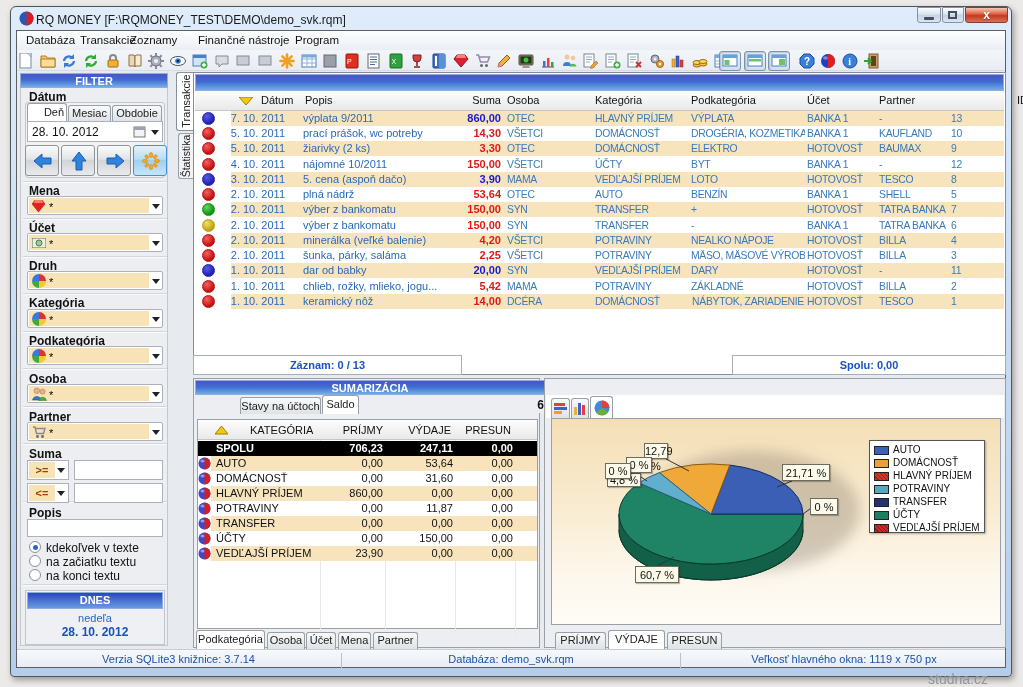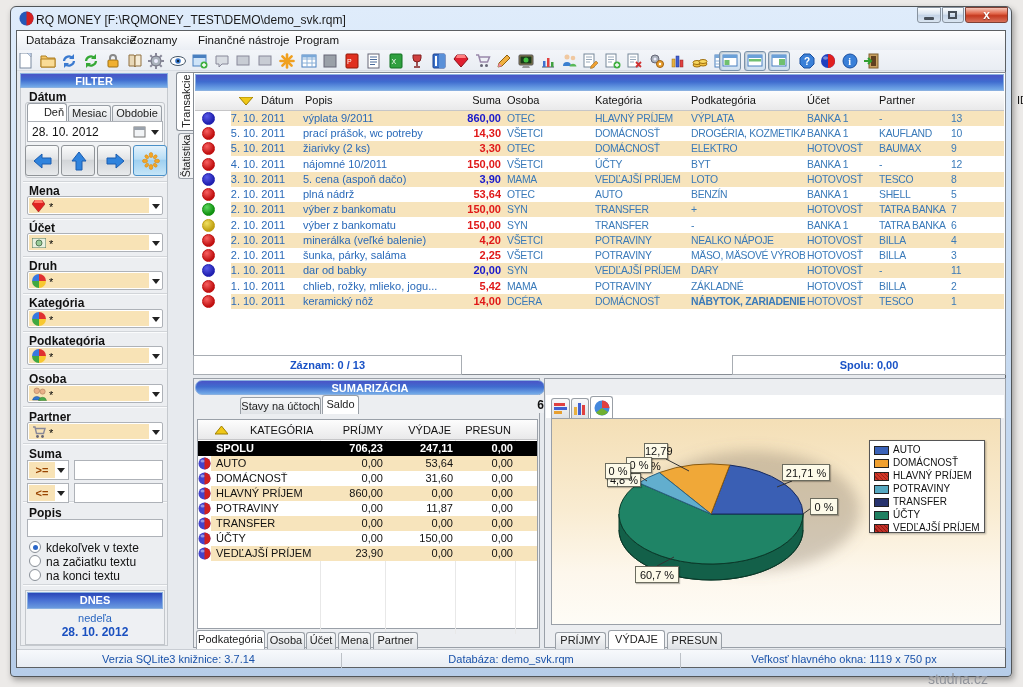--- a/index.html
+++ b/index.html
@@ -603,35 +603,35 @@
 <div class="cell s" style="left:756px;width:24px;text-align:right;text-align:left;color:#3a7ab9;">2</div>
 </div>
 <div class="ab" style="left:0;top:183px;width:809px;height:15px;">
 <div class="ab" style="left:36px;top:0;width:773px;height:15px;background:#f7e4bc;"></div>
 <div class="ball" style="left:7px;top:1px;background:radial-gradient(circle at 35% 30%,#f86060,#c01010 70%);border:1px solid #c01010;"></div>
 <div class="cell" style="left:35px;width:55px;text-align:right;color:#2a6ab9;">1. 10. 2011</div>
 <div class="cell" style="left:108px;width:158px;text-align:left;color:#2a6ab9;">keramický nôž</div>
 <div class="cell" style="left:250px;width:56px;text-align:right;color:#e01818;font-weight:bold;">14,00</div>
 <div class="cell s" style="left:312px;width:82px;text-align:left;color:#3a7ab9;">DCÉRA</div>
 <div class="cell s" style="left:400px;width:94px;text-align:left;color:#3a7ab9;">DOMÁCNOSŤ</div>
-<div class="cell s" style="left:496px;width:114px;text-align:center;color:#3a7ab9;font-weight:bold;">NÁBYTOK, ZARIADENIE</div>
+<div class="cell s" style="left:496px;width:114px;text-align:center;color:#3a7ab9;">NÁBYTOK, ZARIADENIE</div>
 <div class="cell s" style="left:612px;width:66px;text-align:left;color:#3a7ab9;">HOTOVOSŤ</div>
 <div class="cell s" style="left:684px;width:96px;text-align:left;color:#3a7ab9;">TESCO</div>
 <div class="cell s" style="left:756px;width:24px;text-align:right;text-align:left;color:#3a7ab9;">1</div>
 </div>
 </div>
 </div>
 
 <div class="ab" style="left:193px;top:355px;width:813px;height:20px;">
 <div class="ab" style="left:0;top:0;width:269px;height:20px;background:#fff;border:1px solid #a8adb3;text-align:center;line-height:18px;color:#1952c6;font-weight:bold;">Záznam: 0 / 13</div>
 <div class="ab" style="left:539px;top:0;width:274px;height:20px;background:#fff;border:1px solid #a8adb3;text-align:center;line-height:18px;color:#1952c6;font-weight:bold;">Spolu: 0,00</div>
 </div>
 
 <div class="ab" id="sumpanel" style="left:193px;top:378px;width:347px;height:270px;background:#eceef1;border:1px solid #9aa0a8;">
-<div class="cap ab" style="left:1px;top:1px;width:350px;height:15px;line-height:14px;border-radius:7px;">SUMARIZÁCIA</div>
+<div class="cap ab" style="left:1px;top:1px;width:350px;height:15px;line-height:14px;">SUMARIZÁCIA</div>
 <div class="ab" style="left:1px;top:16px;width:343px;height:18px;background:#eceef1;margin-left:44px;">
 <div class="tabtop ab" style="left:1px;top:2px;width:81px;height:17px;line-height:16px;">Stavy na účtoch</div>
 <div class="tabtop tabact ab" style="left:83px;top:0px;width:37px;height:19px;line-height:17px;">Saldo</div>
 <div class="ab" style="right:8px;top:3px;font-weight:bold;color:#111;font-size:12px;">636,79</div>
 </div>
 <div class="ab" id="sumtable" style="left:3px;top:40px;width:341px;height:210px;background:#fff;border:1px solid #9aa0a8;">
       <div class="hdrrow ab" style="left:0;top:0;width:339px;height:20px;">
 <svg class="ab" style="left:17px;top:6px;" width="13" height="9">
           <polygon points="6.5,0 13,8 0,8" fill="#f0c818" stroke="#a08000" stroke-width="1"></polygon>
         </svg>

